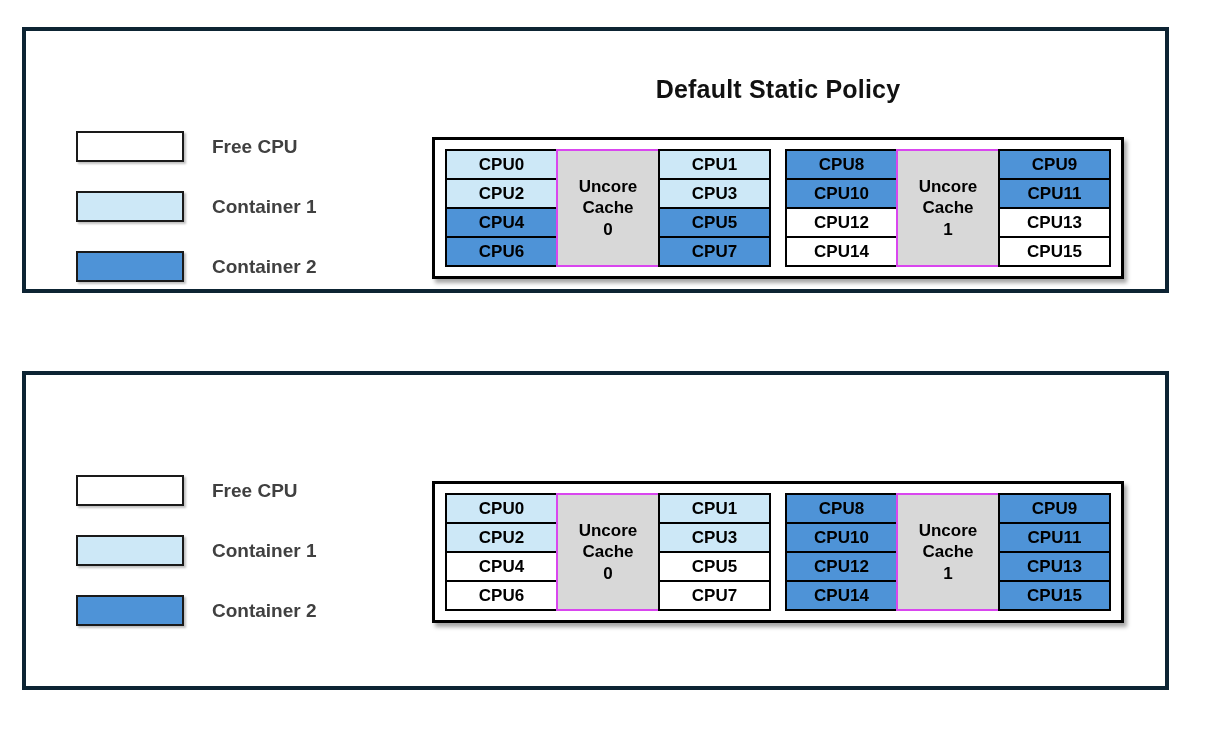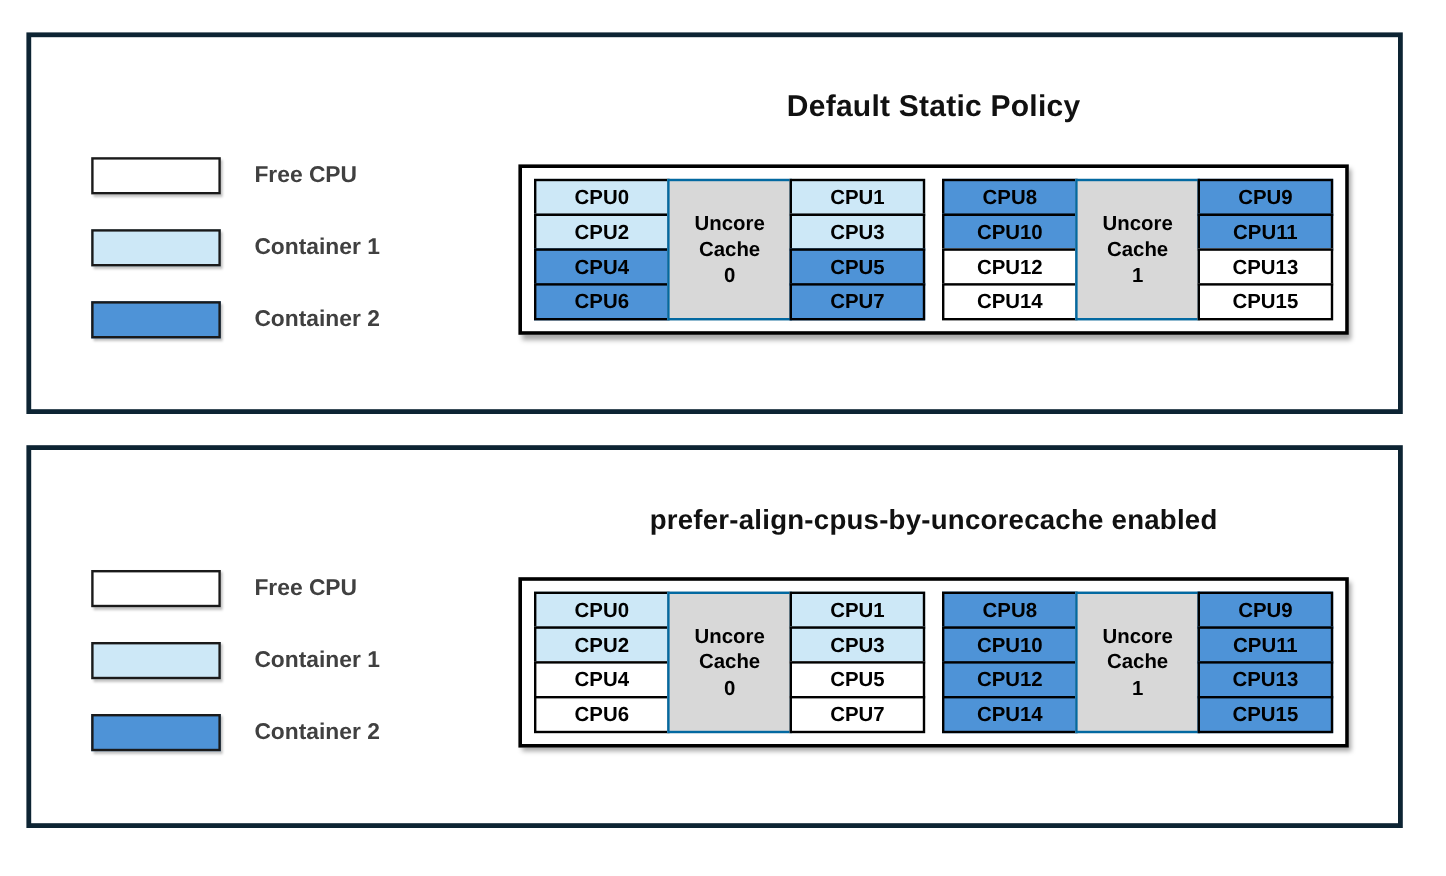--- a/index.html
+++ b/index.html
@@ -1,21 +1,21 @@
 <!DOCTYPE html>
 <html style="--panel-border: #0d2433; --cache-fill: #d8d8d8;"><head>
 <meta charset="utf-8">
 <style>
   html,body{margin:0;padding:0;background:#ffffff;}
   body{
     width:1205px;height:730px;position:relative;overflow:hidden;
     font-family:"Liberation Sans","DejaVu Sans",sans-serif;color:#000;
   }
   .panel{
-    position:absolute;left:22px;width:1147px;height:318px;
+    position:absolute;left:22px;width:1147px;height:266px;
     border:4px solid var(--panel-border,#0d2433);
     background:#fff;box-sizing:border-box;
   }
   .panel-title{
     position:absolute;left:406px;width:692px;text-align:center;
     font-weight:bold;color:#111;letter-spacing:0.2px;
   }
   .panel-title.big{font-size:25px;top:44px;}
   .panel-title.med{font-size:23px;top:45px;}
   .legend{position:absolute;left:50px;top:100px;display:flex;flex-direction:column;row-gap:29px;}
@@ -33,21 +33,21 @@
   }
   .cache-block{display:flex;align-items:stretch;}
   .cpu-col{display:flex;flex-direction:column;width:113px;}
   .cpu-cell{
     height:31px;box-sizing:border-box;border:2px solid #000;margin-top:-2px;
     display:flex;align-items:center;justify-content:center;
     font-size:17px;font-weight:bold;white-space:nowrap;
   }
   .cpu-cell:first-child{margin-top:0;}
   .cache-box{
-    width:104px;box-sizing:border-box;border:2px solid #0369a1;
+    width:104px;box-sizing:border-box;border:2px solid #d946ef;
     margin-left:-2px;margin-right:-2px;
     background:var(--cache-fill,#d8d8d8);
     display:flex;flex-direction:column;align-items:center;justify-content:center;
     font-size:17px;font-weight:bold;line-height:1.25;text-align:center;
   }
 </style>
 </head>
 <body>
 
 <div class="panel" style="top:27px;">
@@ -102,21 +102,20 @@
           <div class="cpu-cell" style="background: rgb(78, 147, 215);">CPU9</div>
           <div class="cpu-cell" style="background: rgb(78, 147, 215);">CPU11</div>
           <div class="cpu-cell" style="background: rgb(255, 255, 255);">CPU13</div>
           <div class="cpu-cell" style="background: rgb(255, 255, 255);">CPU15</div>
         </div>
       </div>
     </div>
 </div>
 
 <div class="panel" style="top:371px;height:319px;">
-  <div class="panel-title med">prefer-align-cpus-by-uncorecache enabled</div>
   <div class="legend">
       <div class="legend-row">
         <div class="legend-swatch" style="background: rgb(255, 255, 255);"></div>
         <div class="legend-label">Free CPU</div>
       </div>
       <div class="legend-row">
         <div class="legend-swatch" style="background: rgb(205, 232, 247);"></div>
         <div class="legend-label">Container 1</div>
       </div>
       <div class="legend-row">

